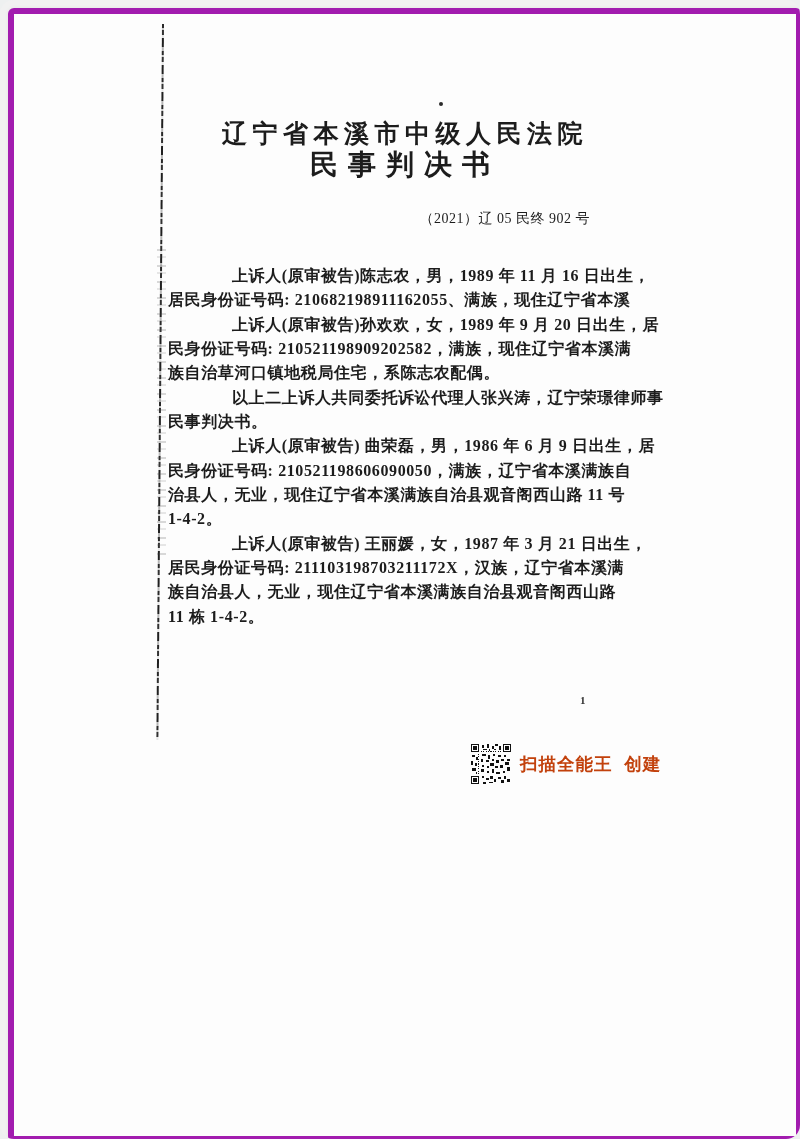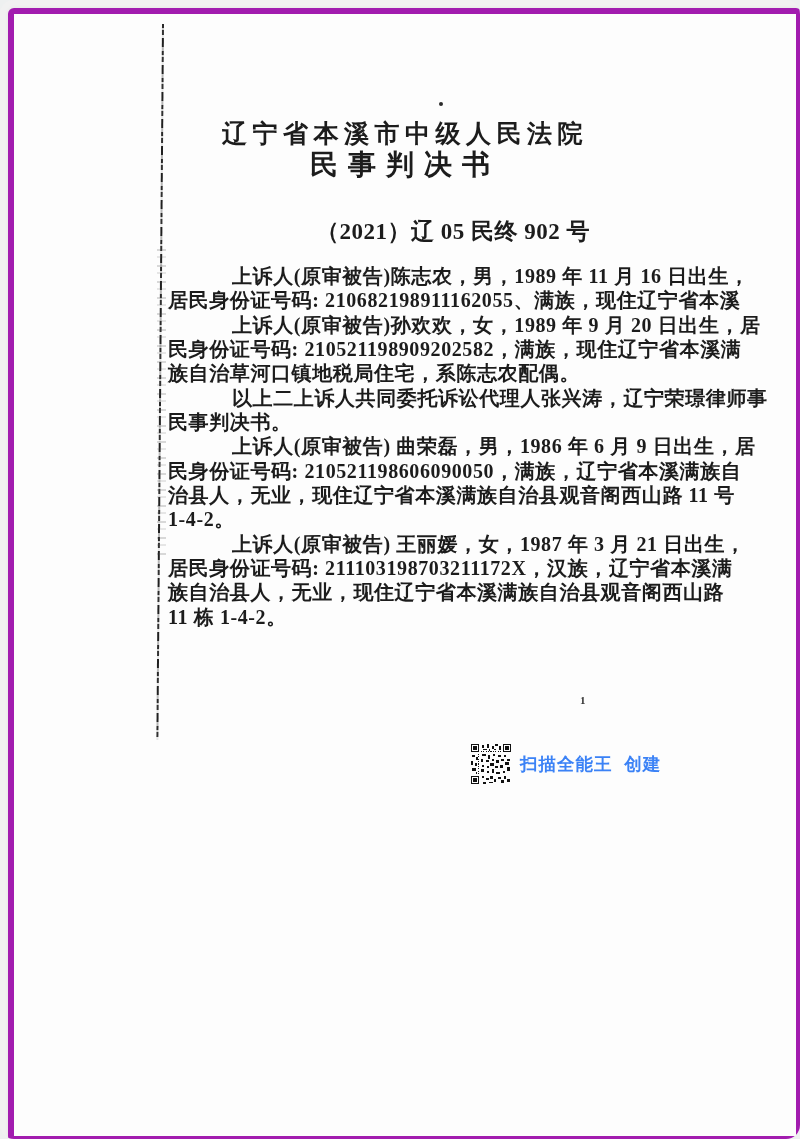--- a/index.html
+++ b/index.html
@@ -41,41 +41,41 @@
     position:absolute;left:0;top:103px;width:100%;margin:0;
     text-align:center;font-size:25px;font-weight:700;
     letter-spacing:5.5px;color:var(--ink,#1c1c1c);
   }
   .doctitle{
     position:absolute;left:0;top:132px;width:100%;margin:0;
     text-align:center;font-size:28px;font-weight:700;
     letter-spacing:10px;color:var(--ink,#1c1c1c);
   }
   .caseno{
-    position:absolute;top:202px;right:206px;
-    font-size:23px;font-weight:700;letter-spacing:.5px;color:var(--ink,#1c1c1c);
+    position:absolute;top:196px;right:206px;
+    font-size:14px;font-weight:400;letter-spacing:.5px;color:var(--ink,#1c1c1c);
   }
   
   .bodytext{
     position:absolute;left:154px;top:250px;width:440px;
-    font-size:20px;font-weight:700;line-height:24.35px;
+    font-size:16px;font-weight:700;line-height:24.35px;
     letter-spacing:.6px;color:var(--ink,#1c1c1c);
   }
   .bl{white-space:pre;}
   .bl.first{text-indent:64px;}
   .pageno{
     position:absolute;left:566px;top:680px;
     font-size:11px;font-weight:700;color:#333;
   }
   
   .scanner{position:absolute;left:457px;top:730px;display:flex;align-items:center;gap:9px;}
   .qr{width:40px;height:40px;display:block;}
   .scanner-label{
     font-family:"Liberation Sans","DejaVu Sans",sans-serif;
-    font-size:17.5px;font-weight:700;color:#3b82f6;letter-spacing:1px;
+    font-size:17.5px;font-weight:700;color:#c2410c;letter-spacing:1px;
     white-space:pre;
   }
 </style>
 </head>
 <body>
 
 <div class="canvas">
   <div class="page">
 
     <div class="crease"></div>

